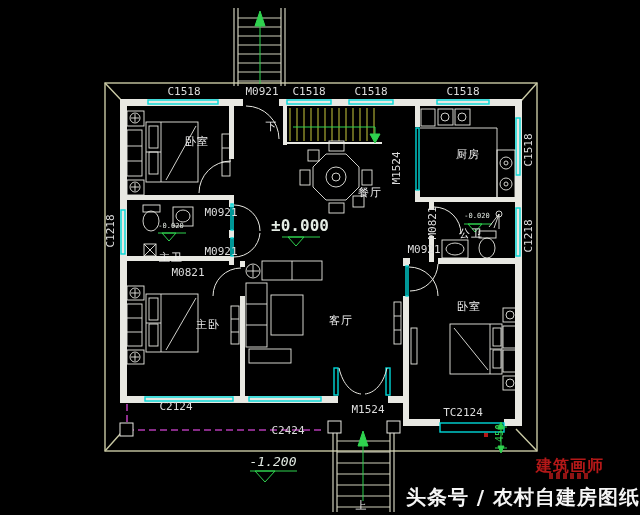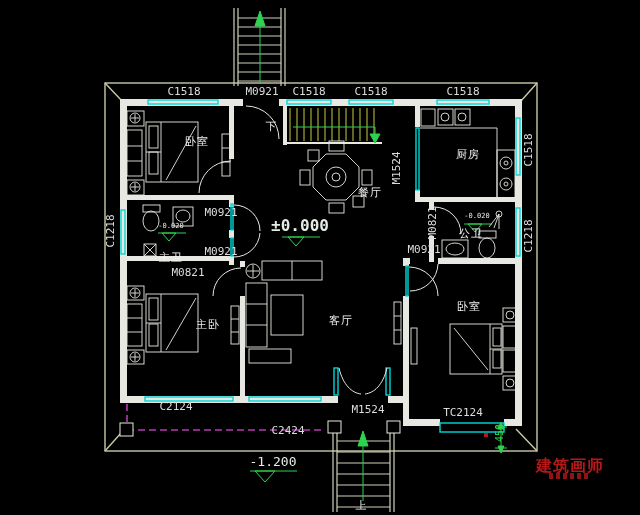--- a/index.html
+++ b/index.html
@@ -278,20 +278,21 @@
       <span class="t t-room" style="left: 468px; top: 155px;">厨房</span>
       <span class="t t-room" style="left: 370px; top: 193px;">餐厅</span>
       <span class="t t-room" style="left: 171px; top: 258px;">主卫</span>
       <span class="t t-room" style="left: 471px; top: 234px; text-align: right;">公卫</span>
       <span class="t t-room" style="left: 208px; top: 325px;">主卧</span>
       <span class="t t-room" style="left: 341px; top: 321px;">客厅</span>
       <span class="t t-room" style="left: 469px; top: 307px;">卧室</span>
       <span class="t t-level" style="left: 300px; top: 226px; font-size: 16px; font-weight: bold;">±0.000</span>
       <span class="t t-level" style="left: 171px; top: 226px; font-size: 7px;">-0.020</span>
       <span class="t t-level" style="left: 477px; top: 216px; font-size: 7px;">-0.020</span>
-      <span class="t t-level" style="left: 273px; top: 461px; font-size: 13px;">-1.200</span>
+      <span class="t t-level" style="left: 273px; top: 461px; font-size: 13px; font-style: italic;">-1.200</span>
       <span class="t t-dim" style="left: 500px; top: 433px; transform: translate(-50%, -50%) rotate(-90deg);">450</span>
       <span class="t t-flow" style="left: 271px; top: 126px;">下</span>
       <span class="t t-flow" style="left: 361px; top: 505px;">上</span>
       <span class="t t-stamp" style="left: 570px; top: 466px;">建筑画师</span>
+      <span class="t t-site" style="left: 523px; top: 497px;">头条号 / 农村自建房图纸</span>
     </div>
 <div id="stamp2"></div>
 </div>
 
 </body></html>

